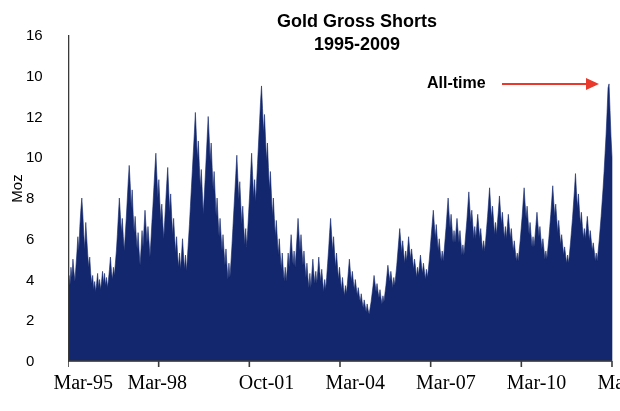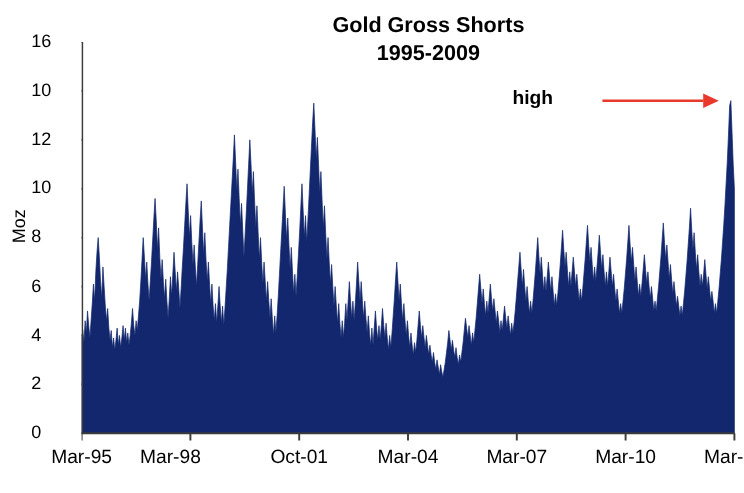--- a/index.html
+++ b/index.html
@@ -22,22 +22,22 @@
     text-align:center;font-size:15px;font-weight:normal;
     transform:rotate(-90deg);transform-origin:center center;
   }
 
   
   .ytick{
     position:absolute;width:34px;
     font-size:15px;line-height:15px;
   }
   .xtick{
-    position:absolute;width:90px;text-align:center;
-    font-size:16px;line-height:18px;
+    position:absolute;width:90px;text-align:right;
+    font-size:20px;line-height:18px;font-family:Liberation Serif, serif;
   }
 
   
   #plot{
     position:absolute;left:68px;top:35px;
     width:544px;height:326px;
   }
   #plot svg{display:block;}
 
   
@@ -98,21 +98,21 @@
         <line x1="90.66666666666667" x2="90.66666666666667" y1="326" y2="332" stroke="#3a3a3a" stroke-width="1.6"></line>
         <line x1="181.33333333333334" x2="181.33333333333334" y1="326" y2="332" stroke="#3a3a3a" stroke-width="1.6"></line>
         <line x1="272" x2="272" y1="326" y2="332" stroke="#3a3a3a" stroke-width="1.6"></line>
         <line x1="362.6666666666667" x2="362.6666666666667" y1="326" y2="332" stroke="#3a3a3a" stroke-width="1.6"></line>
         <line x1="453.3333333333333" x2="453.3333333333333" y1="326" y2="332" stroke="#3a3a3a" stroke-width="1.6"></line>
         <line x1="544" x2="544" y1="326" y2="332" stroke="#3a3a3a" stroke-width="1.6"></line>
       </svg>
     </div>
 
   <div class="annot" id="annot-text" style="left:427px;top:72px;">
-    <div>high</div>
+    <div>All-time</div>
   </div>
 
   <svg id="annot-arrow" width="110" height="20" style="left:500px;top:75px;">
       <line x1="2" y1="9" x2="86" y2="9" stroke="#e8392c" stroke-width="2.2"></line>
       <polygon points="86,3 99,9 86,15" fill="#e8392c"></polygon>
     </svg>
 
 </div>
 
 </body></html>

